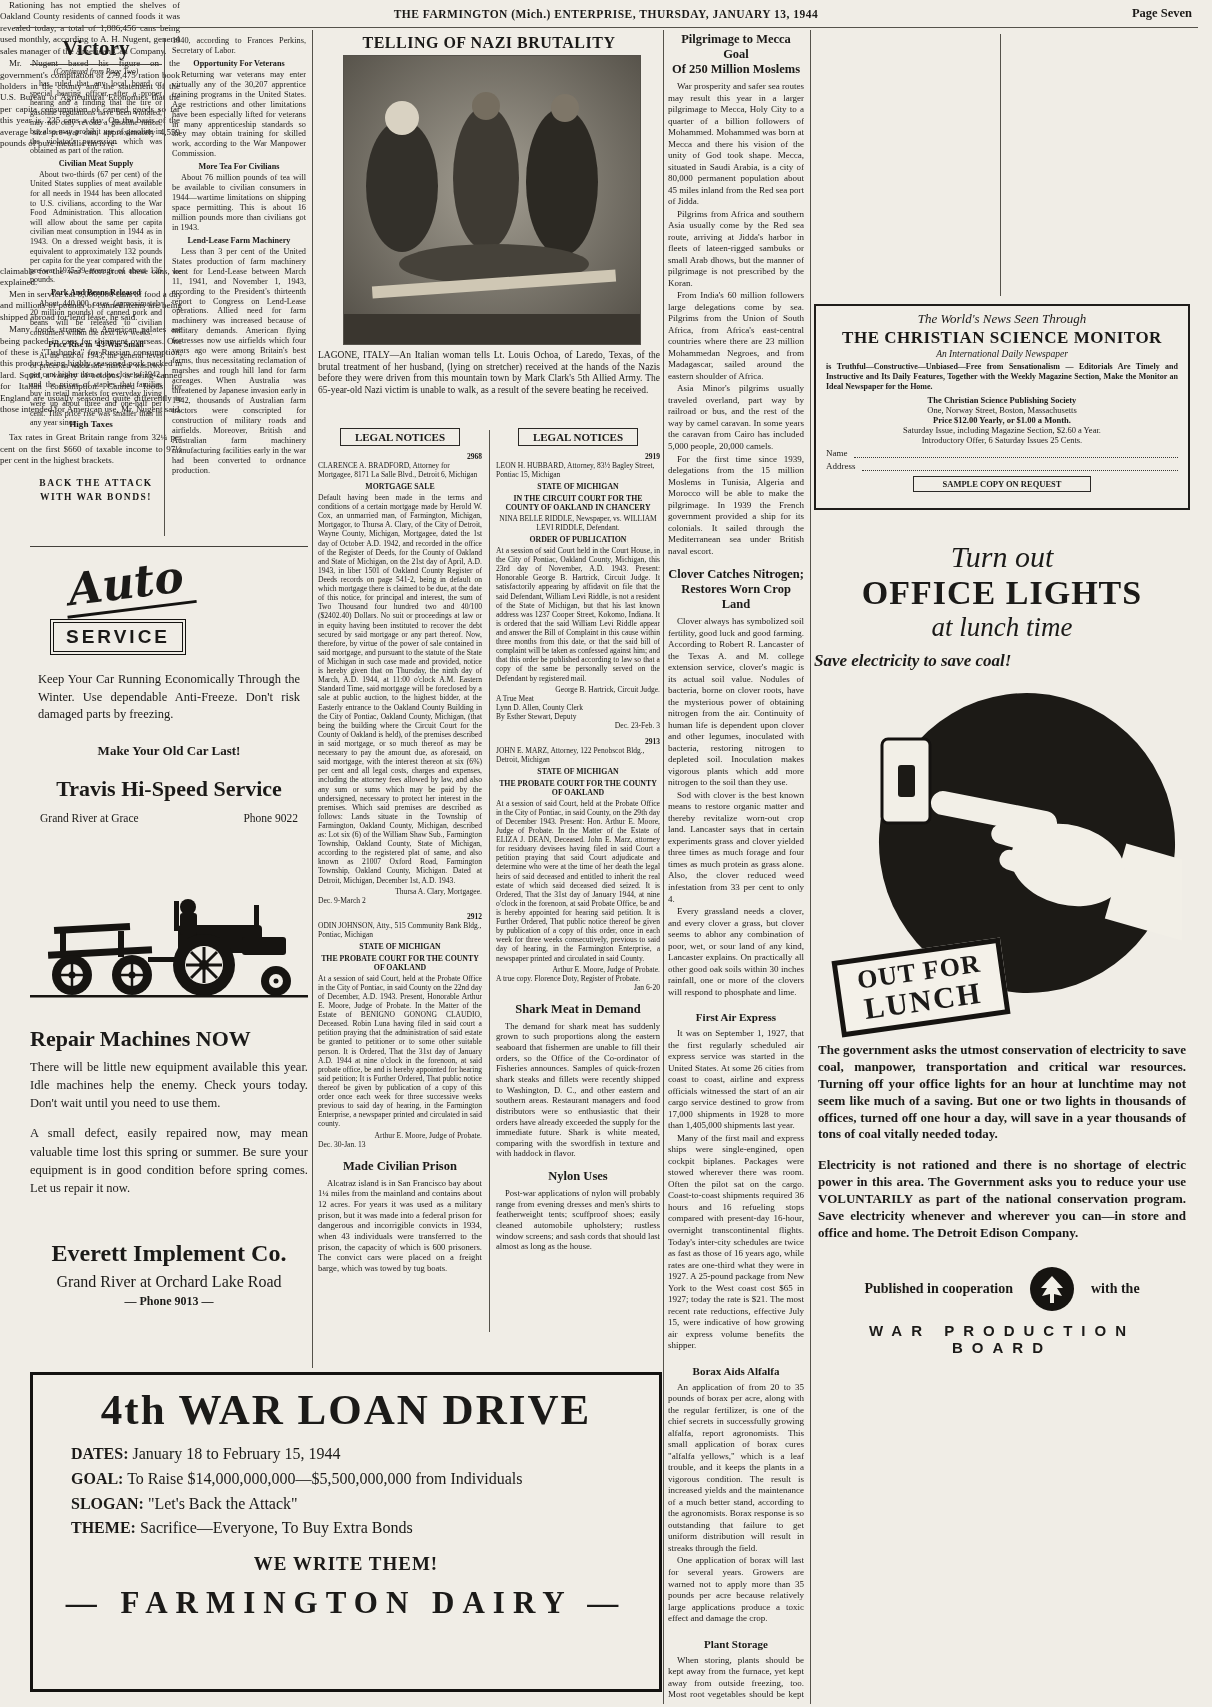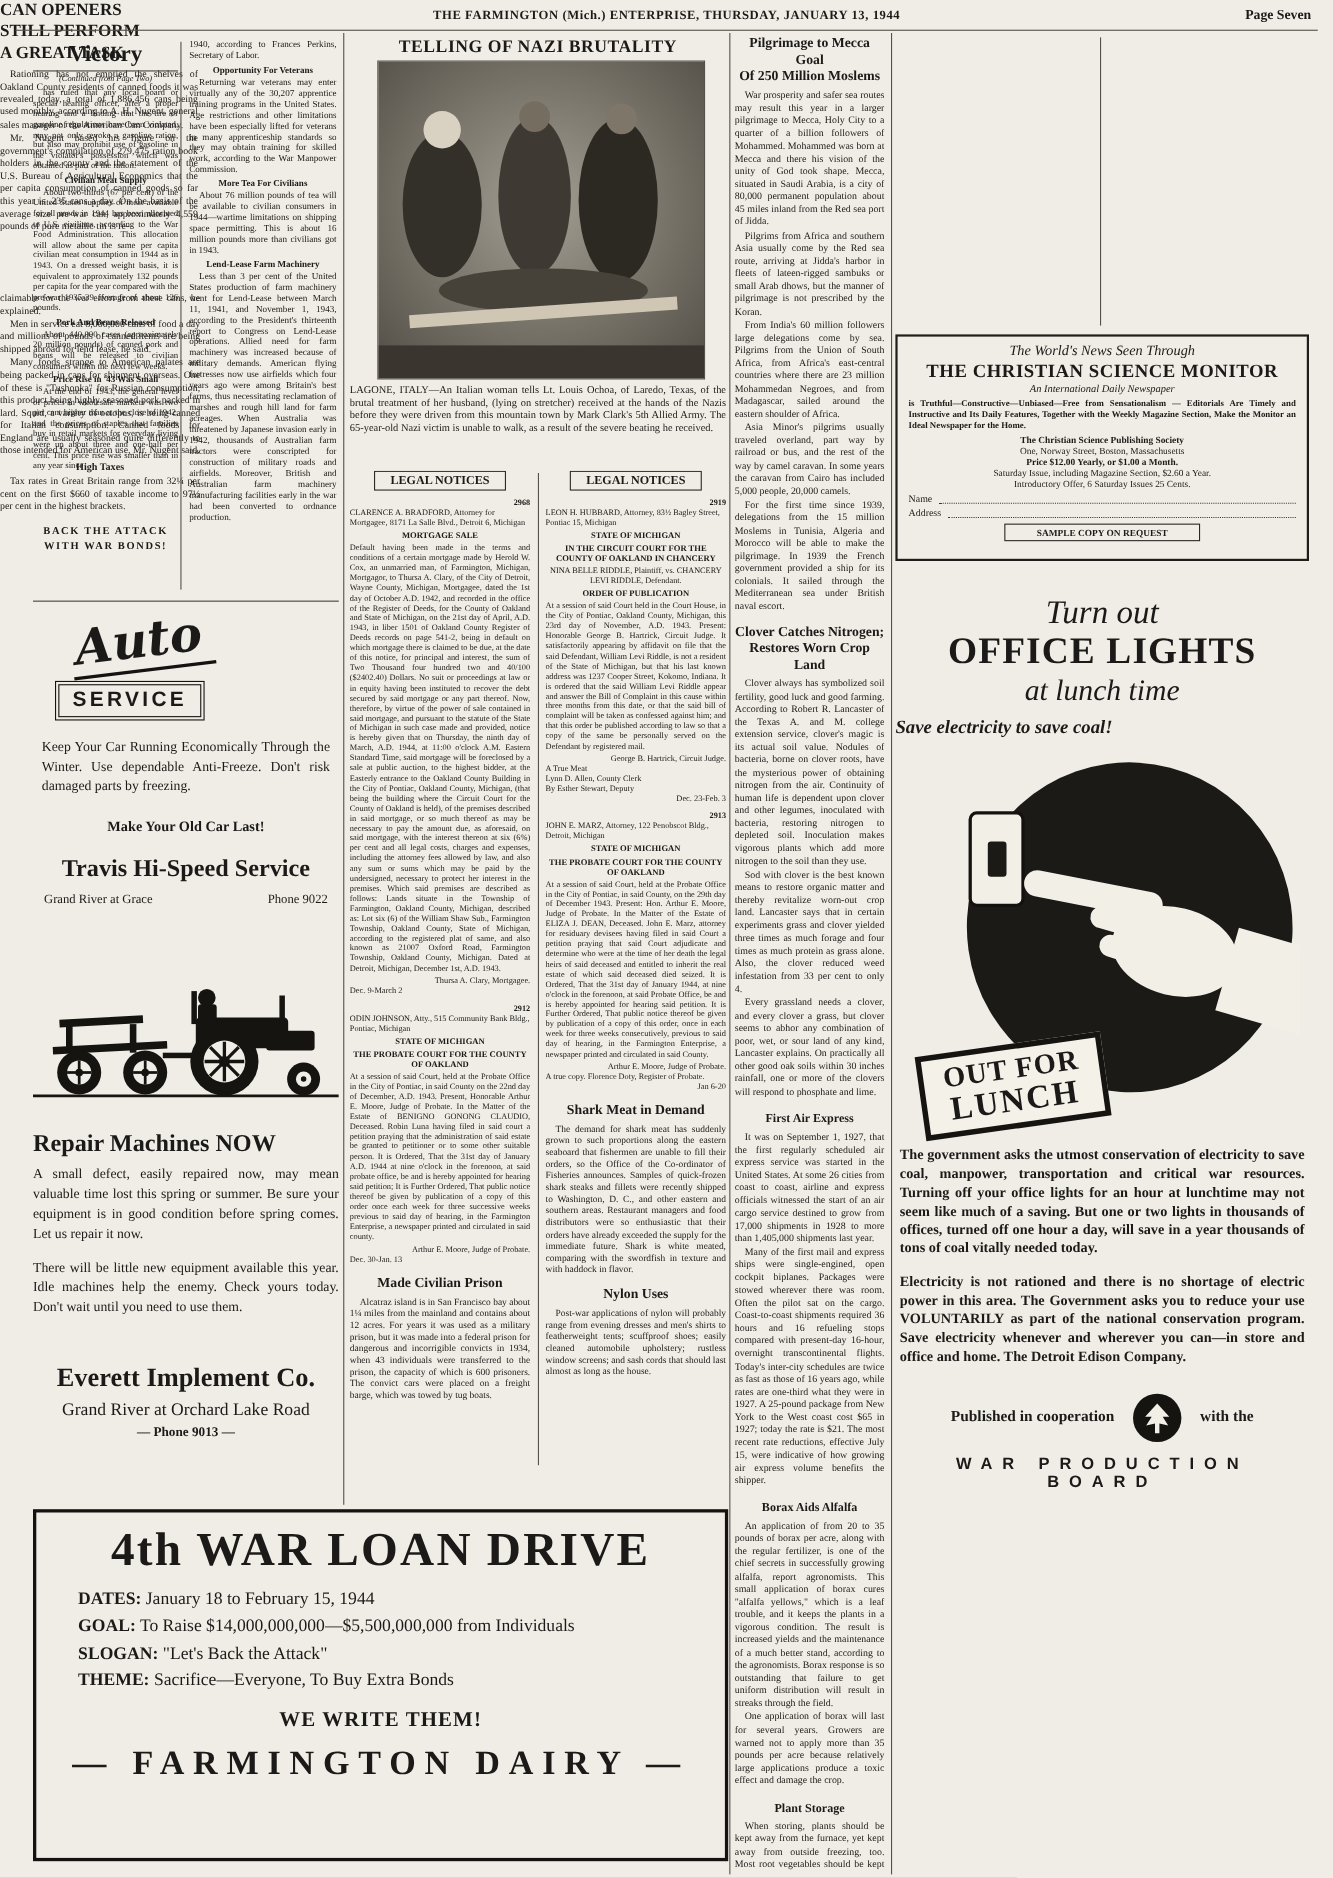--- a/index.html
+++ b/index.html
@@ -203,22 +203,22 @@
       <circle cx="102" cy="114" r="3.5" fill="#161411"></circle>
       <g stroke="#161411" stroke-width="2.5">
         <line x1="102" y1="103" x2="102" y2="125"></line>
           <line x1="91" y1="114" x2="113" y2="114"></line>
       </g>
     </svg>
   </div>
 
   <div id="repairAd" class="abs">
     <div class="repair-title">Repair Machines NOW</div>
+    <p class="repair-p">There will be little new equipment available this year. Idle machines help the enemy. Check yours today. Don't wait until you need to use them.</p>
     <p class="repair-p">A small defect, easily repaired now, may mean valuable time lost this spring or summer. Be sure your equipment is in good condition before spring comes. Let us repair it now.</p>
-    <p class="repair-p">There will be little new equipment available this year. Idle machines help the enemy. Check yours today. Don't wait until you need to use them.</p>
   </div>
   <div id="everett" class="abs">
     <div class="everett-co">Everett Implement Co.</div>
     <div class="everett-addr">Grand River at Orchard Lake Road</div>
     <div class="everett-phone">— Phone 9013 —</div>
   </div>
 
   <div id="warLoan" class="abs">
     <div class="wl-title">4th WAR LOAN DRIVE</div>
     <div class="wl-lines">
@@ -272,21 +272,21 @@
     <div class="mini-title">Made Civilian Prison</div>
     <p class="mini-body p">Alcatraz island is in San Francisco bay about 1¼ miles from the mainland and contains about 12 acres. For years it was used as a military prison, but it was made into a federal prison for dangerous and incorrigible convicts in 1934, when 43 individuals were transferred to the prison, the capacity of which is 600 prisoners. The convict cars were placed on a freight barge, which was towed by tug boats.</p>
   </div>
 
   <div id="legalR" class="legalcol">
     <div class="legal-head">LEGAL NOTICES</div>
     <p class="lnum">2919</p>
     <p class="latty">LEON H. HUBBARD, Attorney, 83½ Bagley Street, Pontiac 15, Michigan</p>
     <p class="lhead nop">STATE OF MICHIGAN</p>
     <p class="lhead nop">IN THE CIRCUIT COURT FOR THE COUNTY OF OAKLAND IN CHANCERY</p>
-    <p class="latty ctr">NINA BELLE RIDDLE, Plaintiff, vs. CHANCERY LEVI RIDDLE, Defendant.</p>
+    <p class="latty ctr">NINA BELLE RIDDLE, Newspaper, vs. WILLIAM LEVI RIDDLE, Defendant.</p>
     <p class="lhead">ORDER OF PUBLICATION</p>
     <p class="lbody">At a session of said Court held in the Court House, in the City of Pontiac, Oakland County, Michigan, this 23rd day of November, A.D. 1943. Present: Honorable George B. Hartrick, Circuit Judge. It satisfactorily appearing by affidavit on file that the said Defendant, William Levi Riddle, is not a resident of the State of Michigan, but that his last known address was 1237 Cooper Street, Kokomo, Indiana. It is ordered that the said William Levi Riddle appear and answer the Bill of Complaint in this cause within three months from this date, or that the said bill of complaint will be taken as confessed against him; and that this order be published according to law so that a copy of the same be personally served on the Defendant by registered mail.</p>
     <p class="lsig">George B. Hartrick, Circuit Judge.</p>
     <p class="latty">A True Meat</p>
     <p class="latty">Lynn D. Allen, County Clerk</p>
     <p class="latty">By Esther Stewart, Deputy</p>
     <p class="ldate" style="text-align:right;">Dec. 23-Feb. 3</p>
     <p class="lnum">2913</p>
     <p class="latty">JOHN E. MARZ, Attorney, 122 Penobscot Bldg., Detroit, Michigan</p>
     <p class="lhead nop">STATE OF MICHIGAN</p>
@@ -322,25 +322,20 @@
     <p class="p">It was on September 1, 1927, that the first regularly scheduled air express service was started in the United States. At some 26 cities from coast to coast, airline and express officials witnessed the start of an air cargo service destined to grow from 17,000 shipments in 1928 to more than 1,405,000 shipments last year.</p>
     <p class="p">Many of the first mail and express ships were single-engined, open cockpit biplanes. Packages were stowed wherever there was room. Often the pilot sat on the cargo. Coast-to-coast shipments required 36 hours and 16 refueling stops compared with present-day 16-hour, overnight transcontinental flights. Today's inter-city schedules are twice as fast as those of 16 years ago, while rates are one-third what they were in 1927. A 25-pound package from New York to the West coast cost $65 in 1927; today the rate is $21. The most recent rate reductions, effective July 15, were indicative of how growing air express volume benefits the shipper.</p>
     <div class="c4sub">Borax Aids Alfalfa</div>
     <p class="p">An application of from 20 to 35 pounds of borax per acre, along with the regular fertilizer, is one of the chief secrets in successfully growing alfalfa, report agronomists. This small application of borax cures "alfalfa yellows," which is a leaf trouble, and it keeps the plants in a vigorous condition. The result is increased yields and the maintenance of a much better stand, according to the agronomists. Borax response is so outstanding that failure to get uniform distribution will result in streaks through the field.</p>
     <p class="p">One application of borax will last for several years. Growers are warned not to apply more than 35 pounds per acre because relatively large applications produce a toxic effect and damage the crop.</p>
     <div class="c4sub">Plant Storage</div>
     <p class="p">When storing, plants should be kept away from the furnace, yet kept away from outside freezing, too. Most root vegetables should be kept as cold as possible without letting them freeze, that is, the temperature range kept between 32 and 40 degrees. At least one window in the storage room is valuable, since it can provide ventilation and carry off odors, as well as regulate temperature. Windows should be darkened to keep light away from the vegetables. Natural earth makes a very good floor for storage rooms, as it holds moisture better than concrete or brick.</p>
   </div>
 
   <div id="canL" class="just">
-    <div class="can-title">
-      <div>CAN OPENERS</div>
-      <div>STILL PERFORM</div>
-      <div>A GREAT TASK</div>
-    </div>
     <p class="p">Rationing has not emptied the shelves of Oakland County residents of canned foods it was revealed today, a total of 1,886,456 cans being used monthly, according to A. H. Nugent, general sales manager of the American Can Company.</p>
     <p class="p">Mr. Nugent based his figure on the government's compilation of 279,475 ration book holders in the county and the statement of the U.S. Bureau of Agricultural Economics that the per capita consumption of canned goods so far this year is .235 cans a day. On the basis of the average size pre-war can, approximately 4,559 pounds of pure metallic tin is re-</p>
   </div>
   <div id="canR" class="just">
     <p class="nop">claimable for the war effort from these cans, he explained.</p>
     <p class="p">Men in service eat 8,000,000 cans of food a day and millions of pounds of canned items are being shipped abroad for lend lease, he said.</p>
     <p class="p">Many foods strange to American palates are being packed in cans for shipment overseas. One of these is "Tushonka" for Russian consumption, this product being highly seasoned pork packed in lard. Squid, a variety of octopus, is being canned for Italian consumption. Canned foods for England are usually seasoned quite differently to those intended for American use, Mr. Nugent said.</p>
     <div class="ht-sub">High Taxes</div>
     <p class="p">Tax rates in Great Britain range from 32¼ per cent on the first $660 of taxable income to 97½ per cent in the highest brackets.</p>
   </div>

